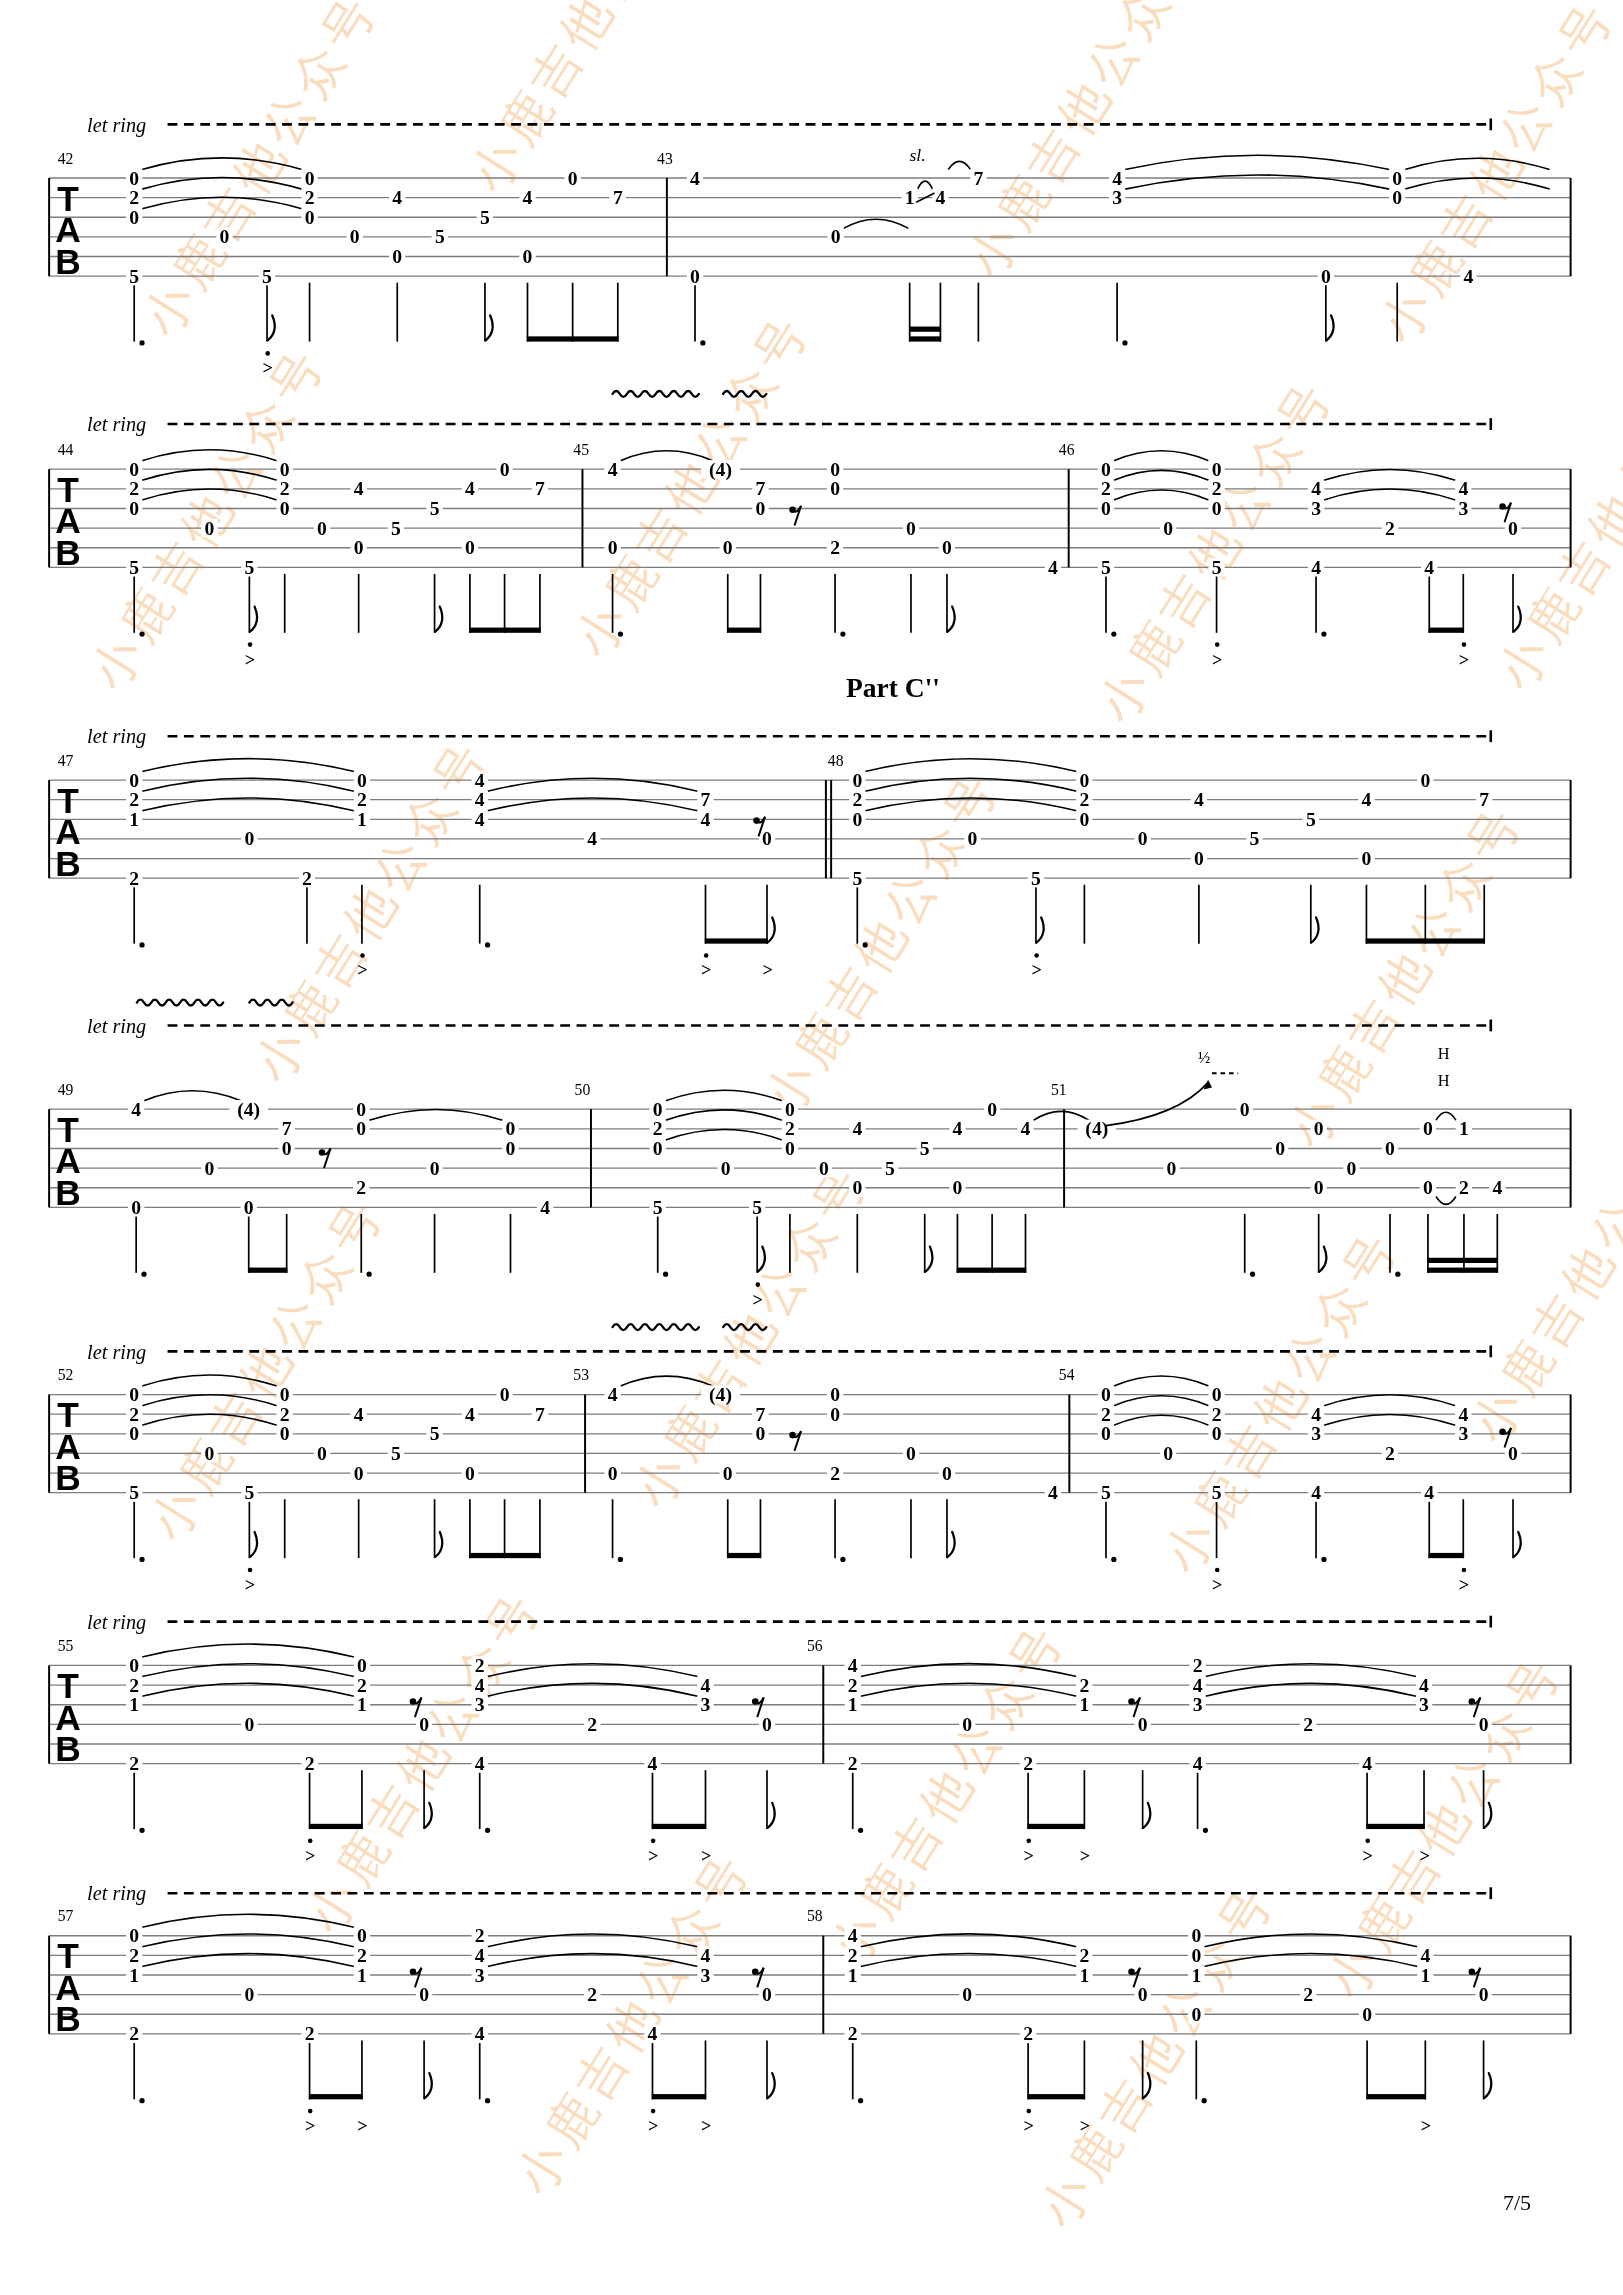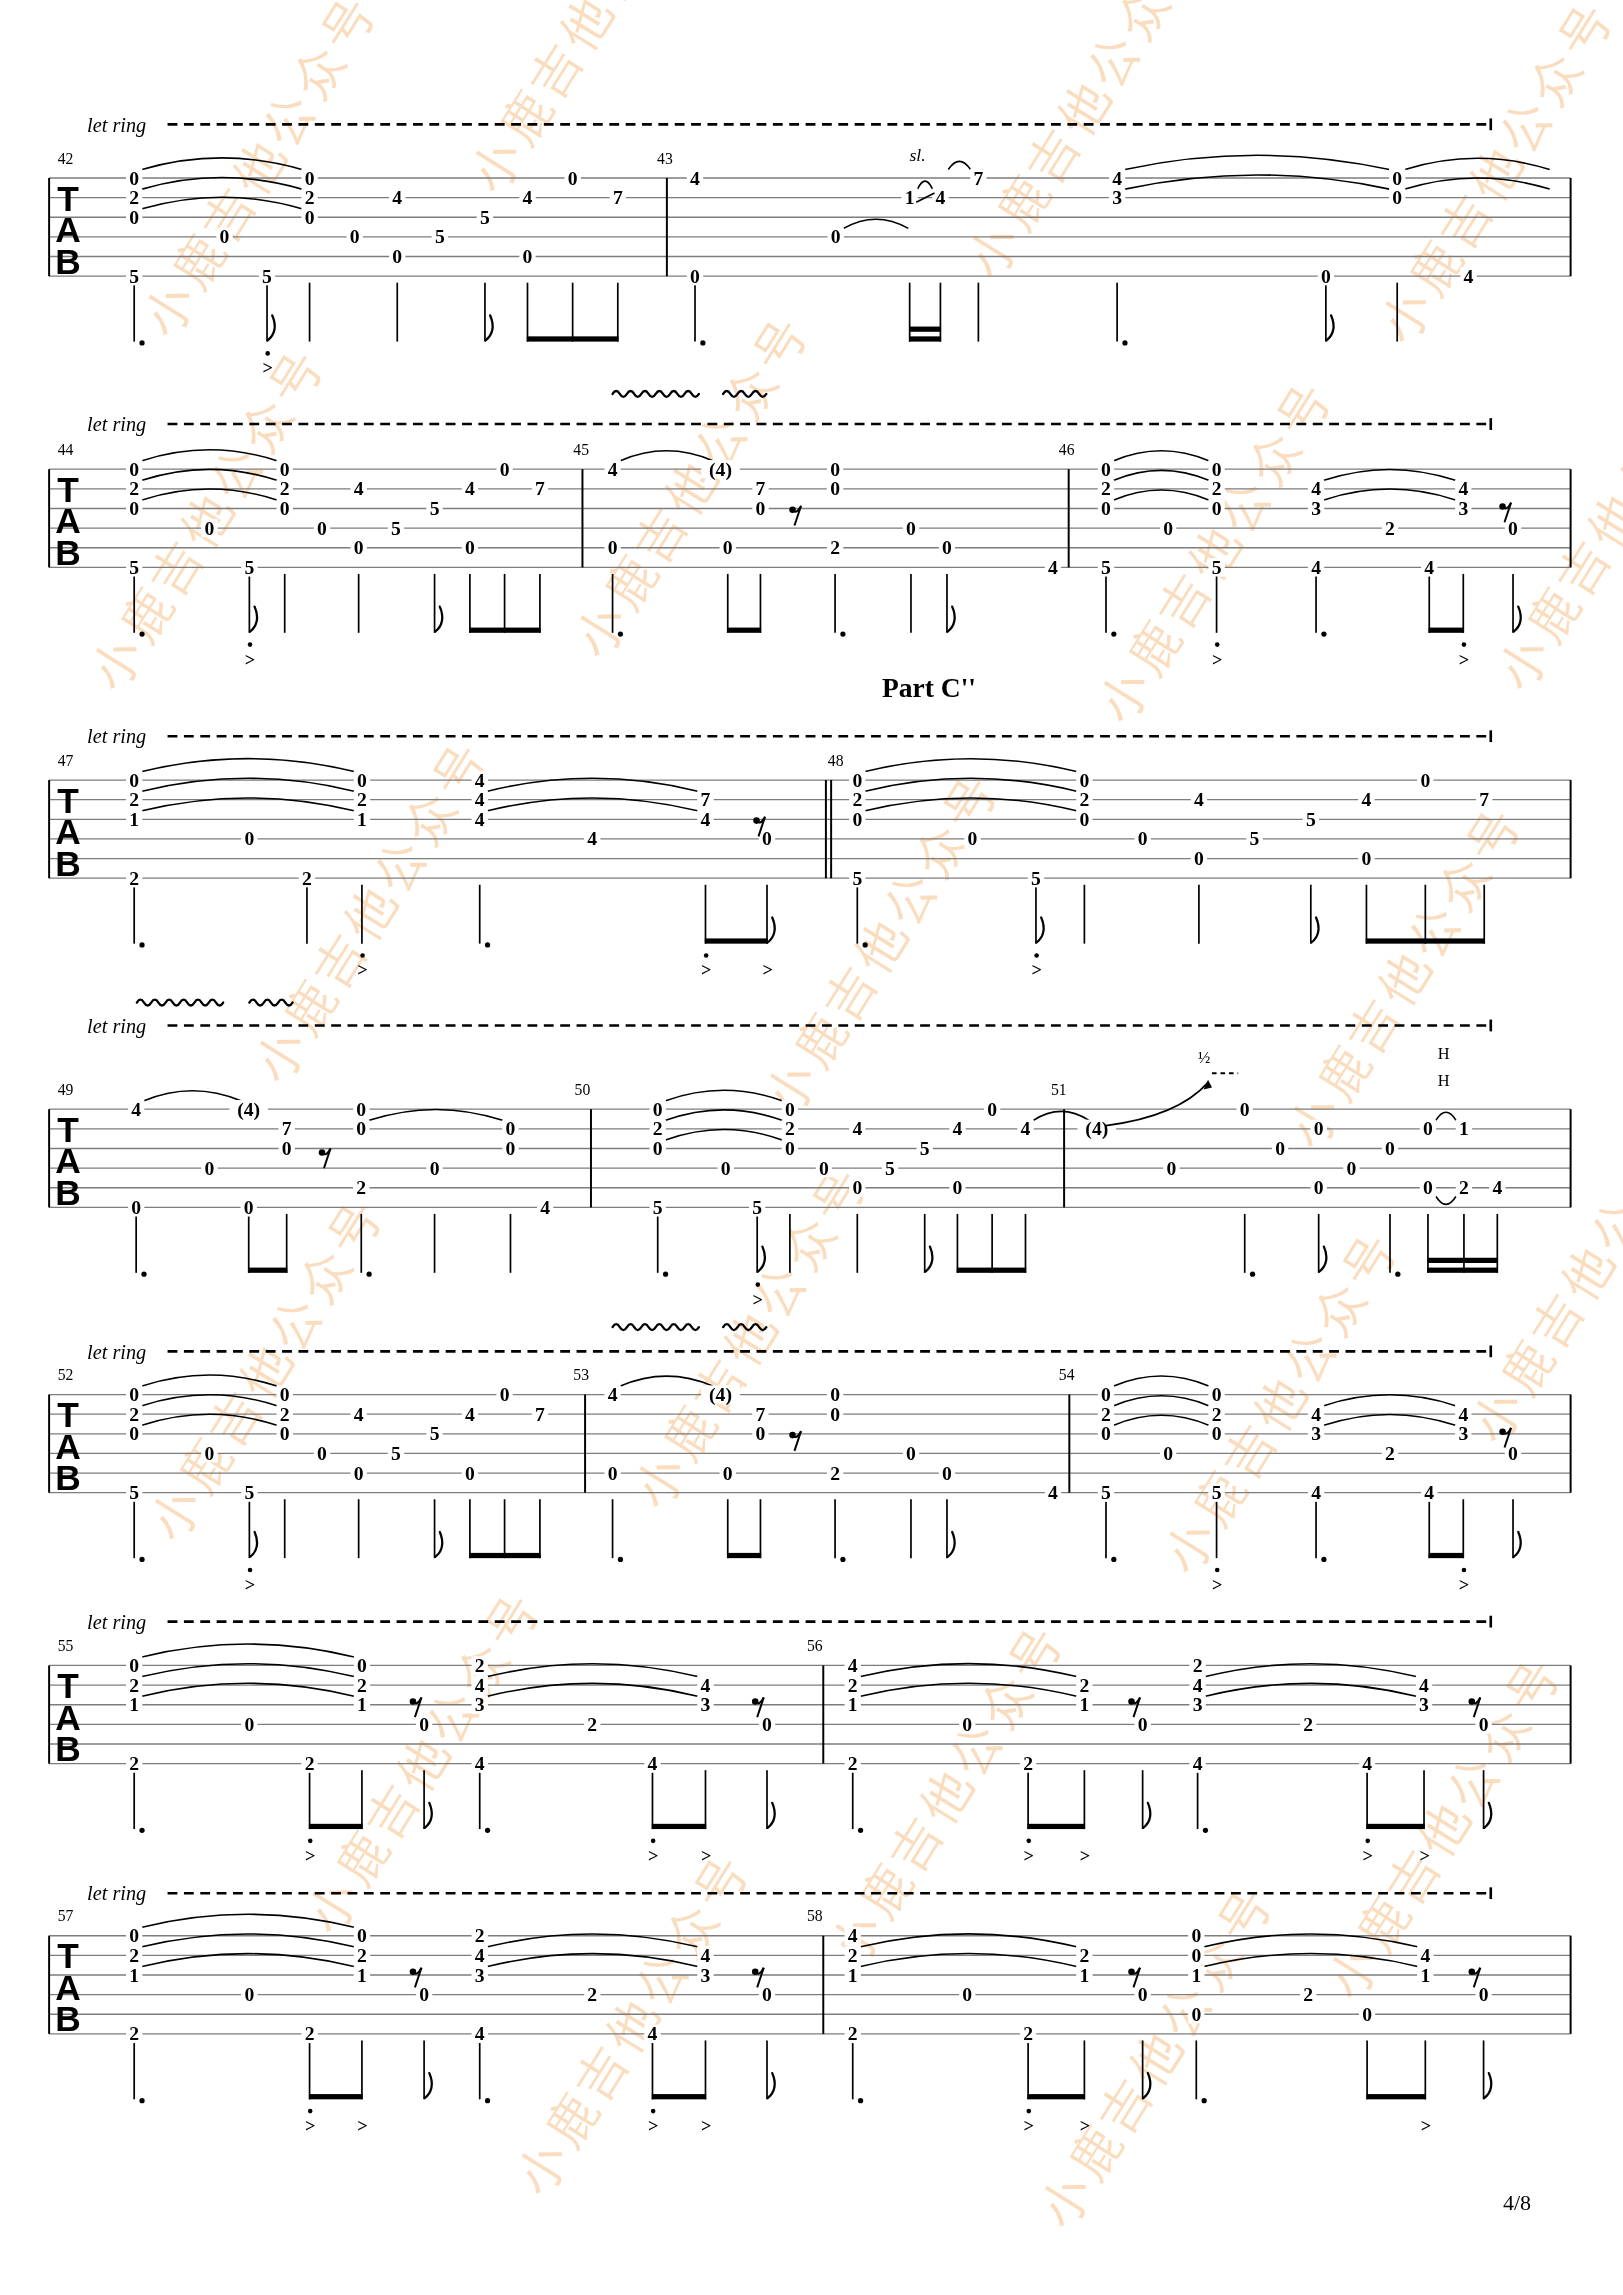--- a/index.html
+++ b/index.html
@@ -16,21 +16,21 @@
   text.it{font:italic 27px "Liberation Serif",serif;text-anchor:middle;fill:#000;}
   text.h{font:25px "Liberation Serif",serif;text-anchor:middle;fill:#000;}
   text.wm{font:76px "Liberation Serif",serif;fill:#f6c189;opacity:0.55;letter-spacing:10px;}
   .st{stroke:#000;stroke-width:2.6;}
   .tie{fill:none;stroke:#000;stroke-width:2.4;}
   .sqg{fill:none;stroke:#000;stroke-width:3.5;stroke-linecap:round;}
   .flg{fill:none;stroke:#000;stroke-width:3.5;stroke-linecap:round;}
   .rst{stroke:#000;stroke-width:3;fill:none;}
   .dsh{stroke:#000;stroke-width:4;}
   .bnd{fill:none;stroke:#000;stroke-width:2.5;}
-  #part-heading{position:absolute;left:846px;top:672px;font:bold 27.5px "Liberation Serif",serif;color:#000;margin-left:36px;}
+  #part-heading{position:absolute;left:846px;top:672px;font:bold 27.5px "Liberation Serif",serif;color:#000;}
   #page-number{position:absolute;left:1503px;top:2190px;font:22px "Liberation Serif",serif;color:#000;}
 </style>
 </head>
 <body>
 
 <div id="page">
   <svg id="score" width="1623" height="2295" viewBox="0 0 2480 3507">
       <text x="260" y="520" class="wm" transform="rotate(-58 260 520)">小鹿吉他公众号</text>
       <text x="760" y="300" class="wm" transform="rotate(-58 760 300)">小鹿吉他公众号</text>
       <text x="1520" y="430" class="wm" transform="rotate(-58 1520 430)">小鹿吉他公众号</text>
@@ -1100,15 +1100,15 @@
         <line x1="1167" y1="3007" x2="1157" y2="3037" class="rst"></line>
         <circle cx="1729" cy="3013" r="5" fill="#000"></circle>
         <path d="M 1729 3013 Q 1735 3021 1742 3007" class="rst"></path>
         <line x1="1742" y1="3007" x2="1732" y2="3037" class="rst"></line>
         <circle cx="2249" cy="3013" r="5" fill="#000"></circle>
         <path d="M 2249 3013 Q 2255 3021 2262 3007" class="rst"></path>
         <line x1="2262" y1="3007" x2="2252" y2="3037" class="rst"></line>
       </g>
     </svg>
   <div id="part-heading">Part C''</div>
-  <div id="page-number">4/8</div>
+  <div id="page-number">7/5</div>
 </div>
 
 
 </body></html>

